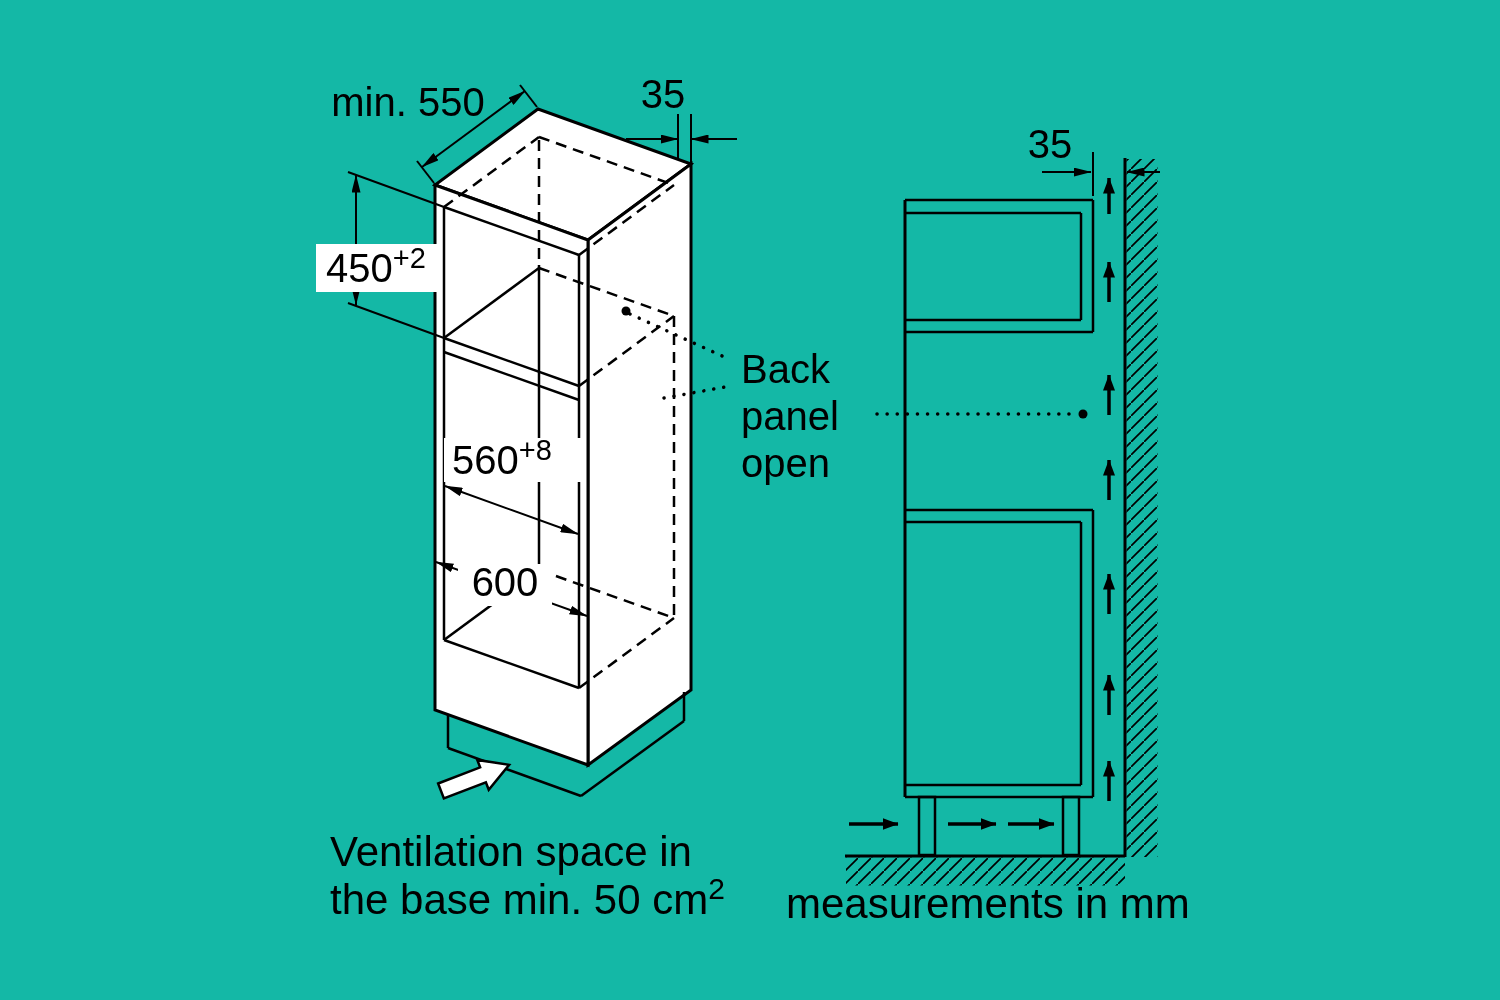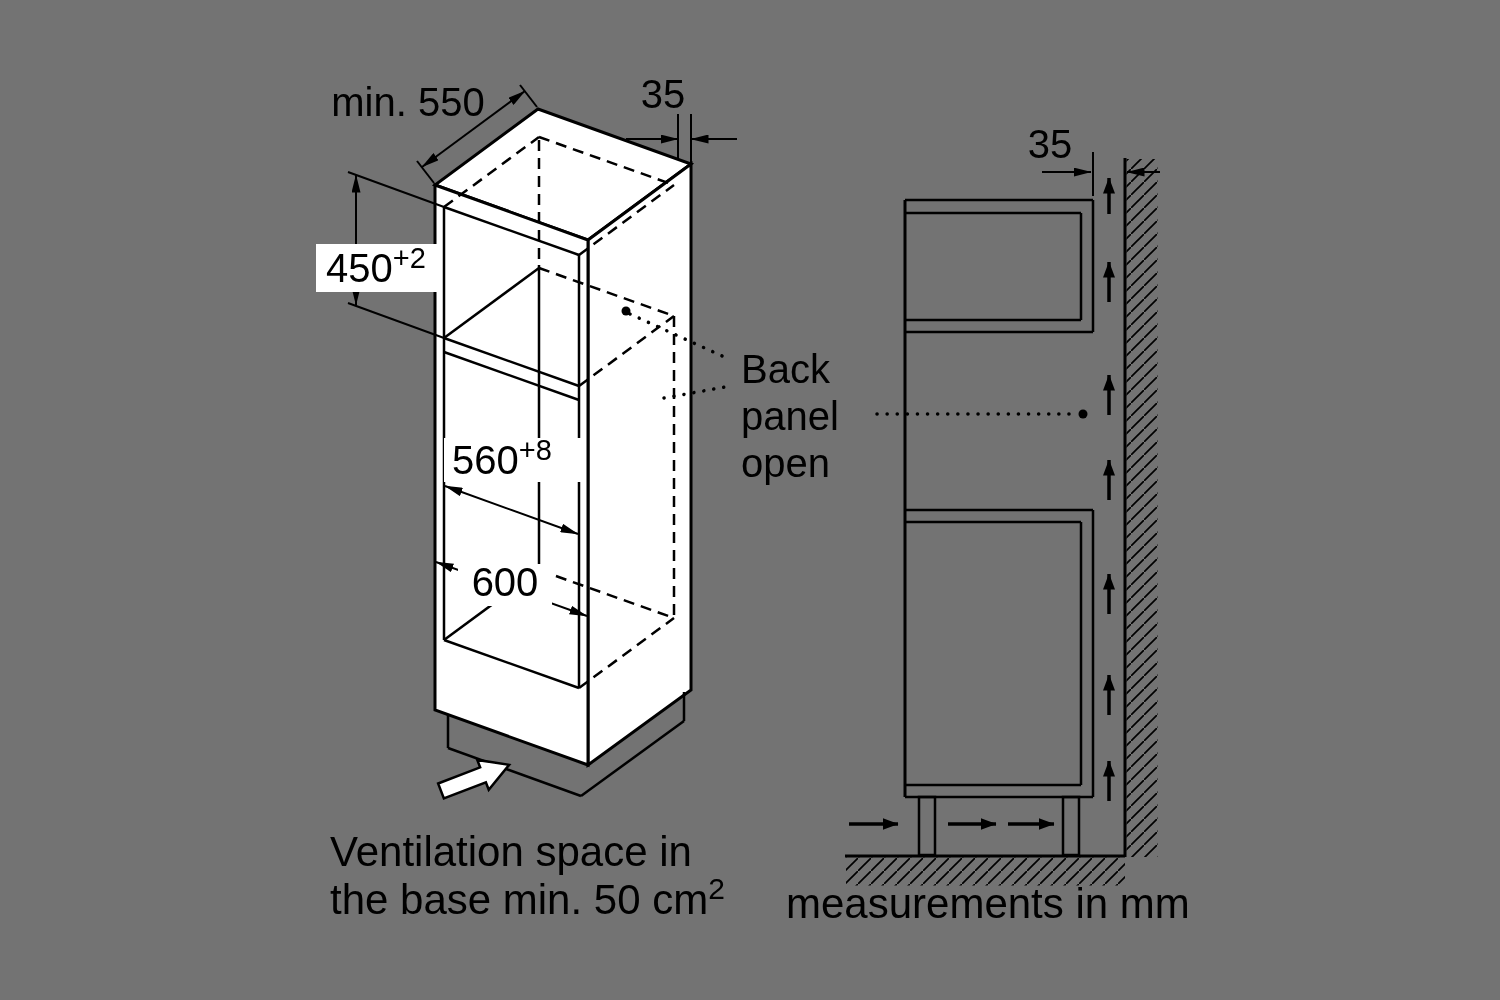--- a/index.html
+++ b/index.html
@@ -1,16 +1,16 @@
 <!DOCTYPE html>
 <html><head>
 <meta charset="utf-8">
 <style>
   html,body{margin:0;padding:0;background:#ffffff;}
-  .stage{position:relative;width:1500px;height:1000px;background:#737373;overflow:hidden;}
+  .stage{position:relative;width:1500px;height:1000px;background:#14b8a6;overflow:hidden;}
   svg{position:absolute;inset:0;display:block;}
   text{font-family:"Liberation Sans","DejaVu Sans",sans-serif;fill:#000;}
   .dim{font-size:40px;}
   .dim-sup{font-size:29px;}
   .caption{font-size:42px;}
   .cap-sup{font-size:30px;}
   .lbl{font-size:40px;}
   .outline{stroke:#000;stroke-width:3;fill:#ffffff;stroke-linejoin:miter;}
   .ln{stroke:#000;stroke-width:2.5;fill:none;}
   .ln3{stroke:#000;stroke-width:3;fill:none;}

